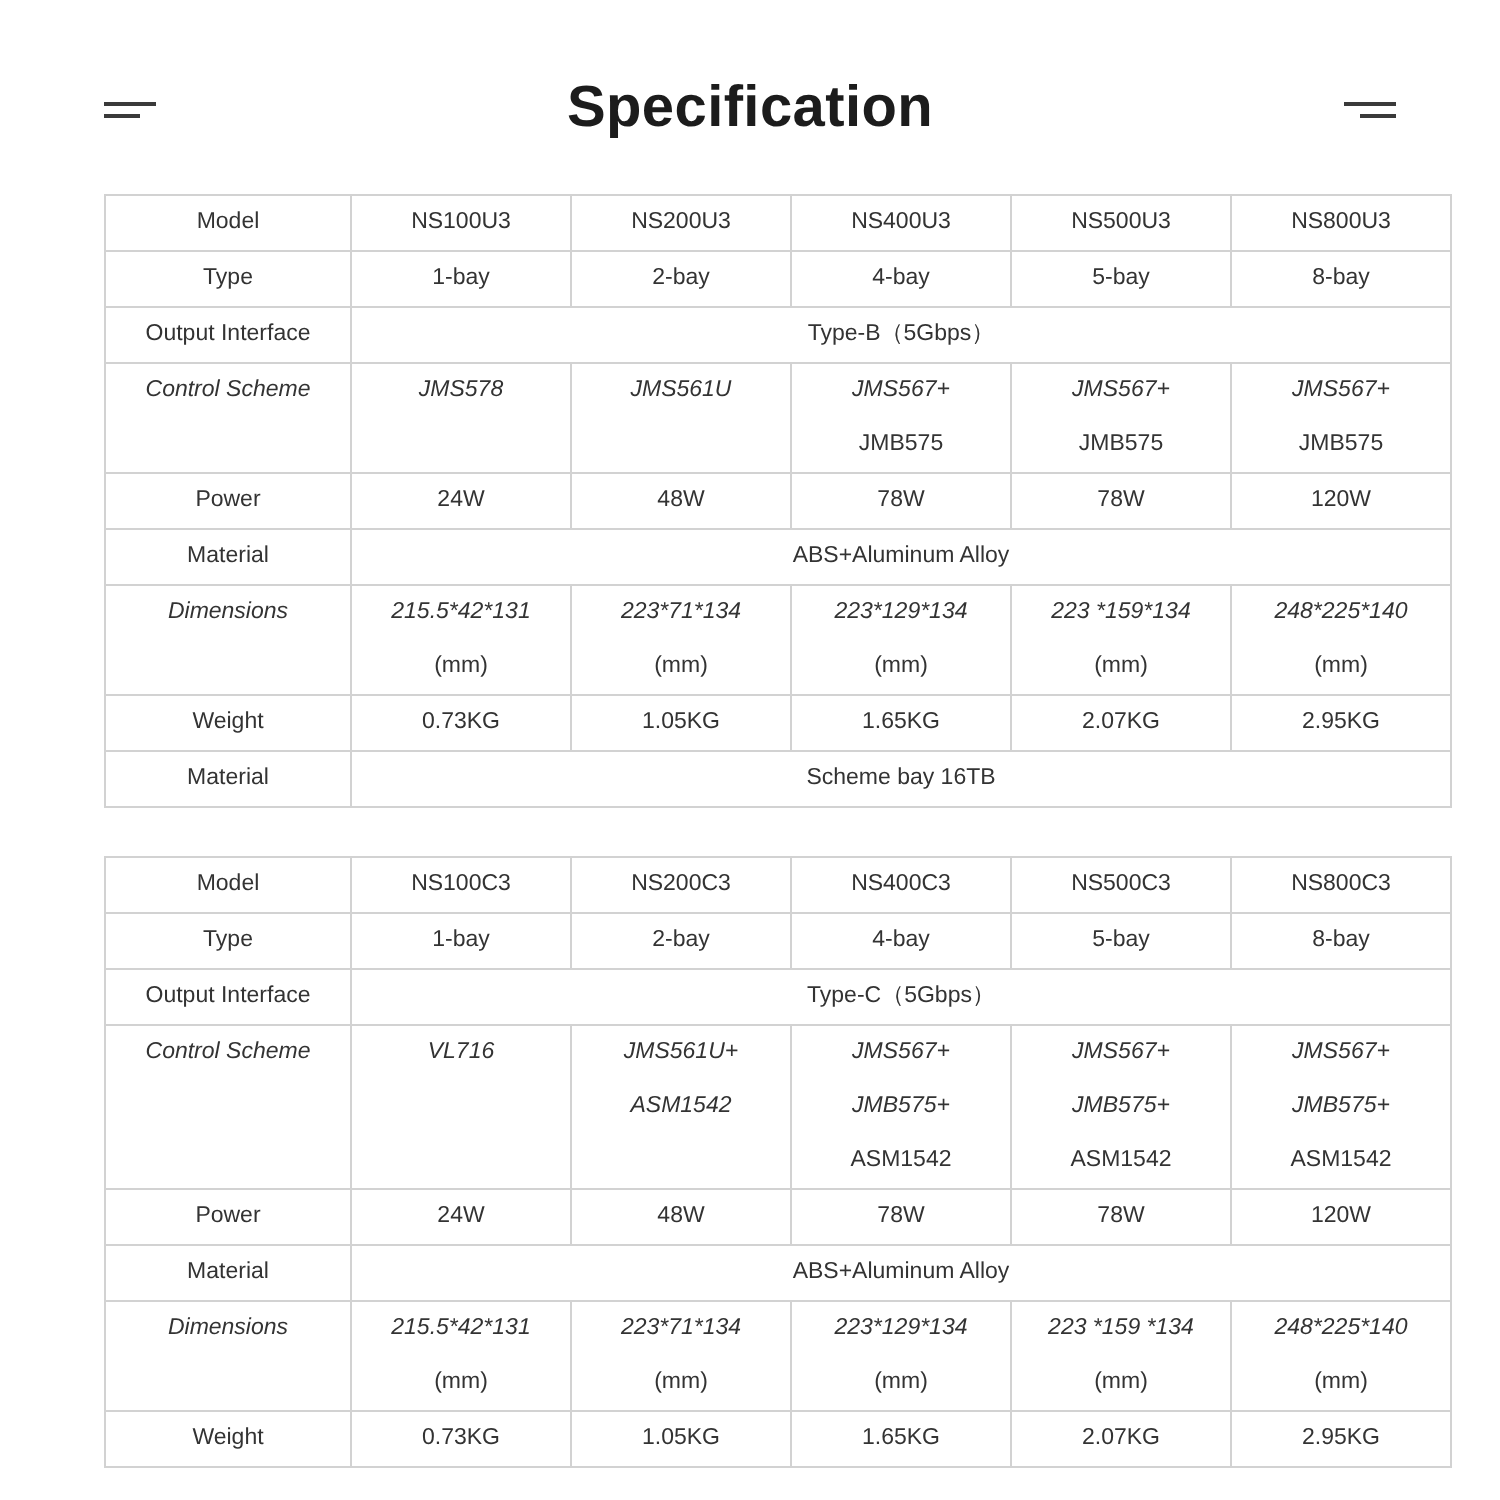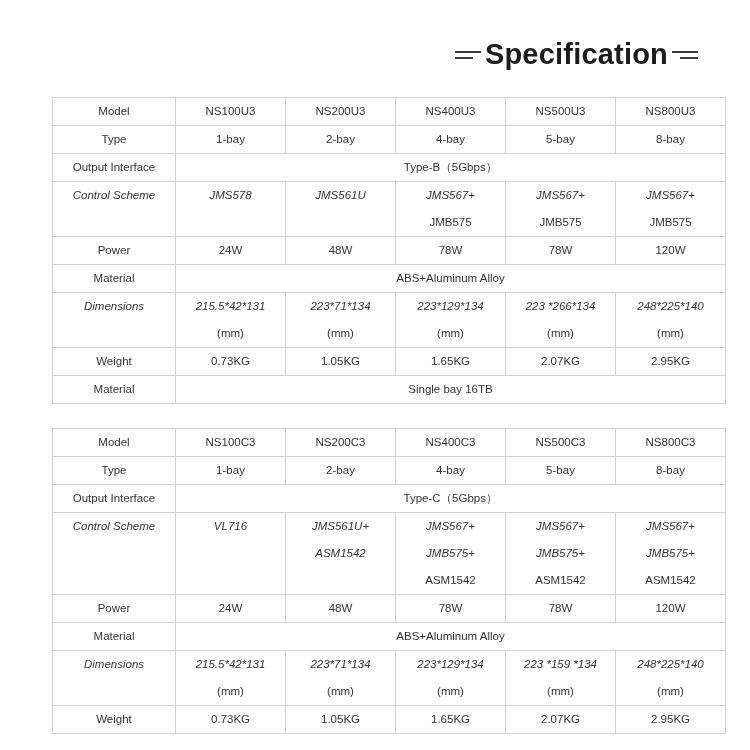--- a/index.html
+++ b/index.html
@@ -18,21 +18,21 @@
     width: 750px;
     height: 750px;
     position: relative;
     box-sizing: border-box;
     padding: 0 52px;
   }
   
   .title-wrap {
     display: flex;
     align-items: center;
-    justify-content: flex-end;
+    justify-content: space-between;
     margin-top: 38px;
     margin-bottom: 26px;
   }
   .title-text {
     font-size: 29px;
     font-weight: bold;
     letter-spacing: 0.2px;
     color: #1c1c1c;
     padding: 0 4px;
   }
@@ -153,42 +153,42 @@
         </tr>
         <tr>
           <td class="label">Material</td>
           <td colspan="5">ABS+Aluminum Alloy</td>
         </tr>
         <tr>
           <td class="label nb-bottom">Dimensions</td>
           <td class="val nb-bottom">215.5*42*131</td>
           <td class="val nb-bottom">223*71*134</td>
           <td class="val nb-bottom">223*129*134</td>
-          <td class="val nb-bottom">223 *266*134</td>
+          <td class="val nb-bottom">223 *159*134</td>
           <td class="val nb-bottom">248*225*140</td>
         </tr>
         <tr>
           <td class="label nb-top"></td>
           <td class="val nb-top">(mm)</td>
           <td class="val nb-top">(mm)</td>
           <td class="val nb-top">(mm)</td>
           <td class="val nb-top">(mm)</td>
           <td class="val nb-top">(mm)</td>
         </tr>
         <tr>
           <td class="label">Weight</td>
           <td class="val">0.73KG</td>
           <td class="val">1.05KG</td>
           <td class="val">1.65KG</td>
           <td class="val">2.07KG</td>
           <td class="val">2.95KG</td>
         </tr>
         <tr>
           <td class="label">Material</td>
-          <td colspan="5">Single bay 16TB</td>
+          <td colspan="5">Scheme bay 16TB</td>
         </tr>
       </tbody>
     </table>
 
   <div class="tbl-gap"></div>
 
   <table class="spec" id="usbc-table">
       <tbody>
         <tr>
           <td class="label">Model</td>

